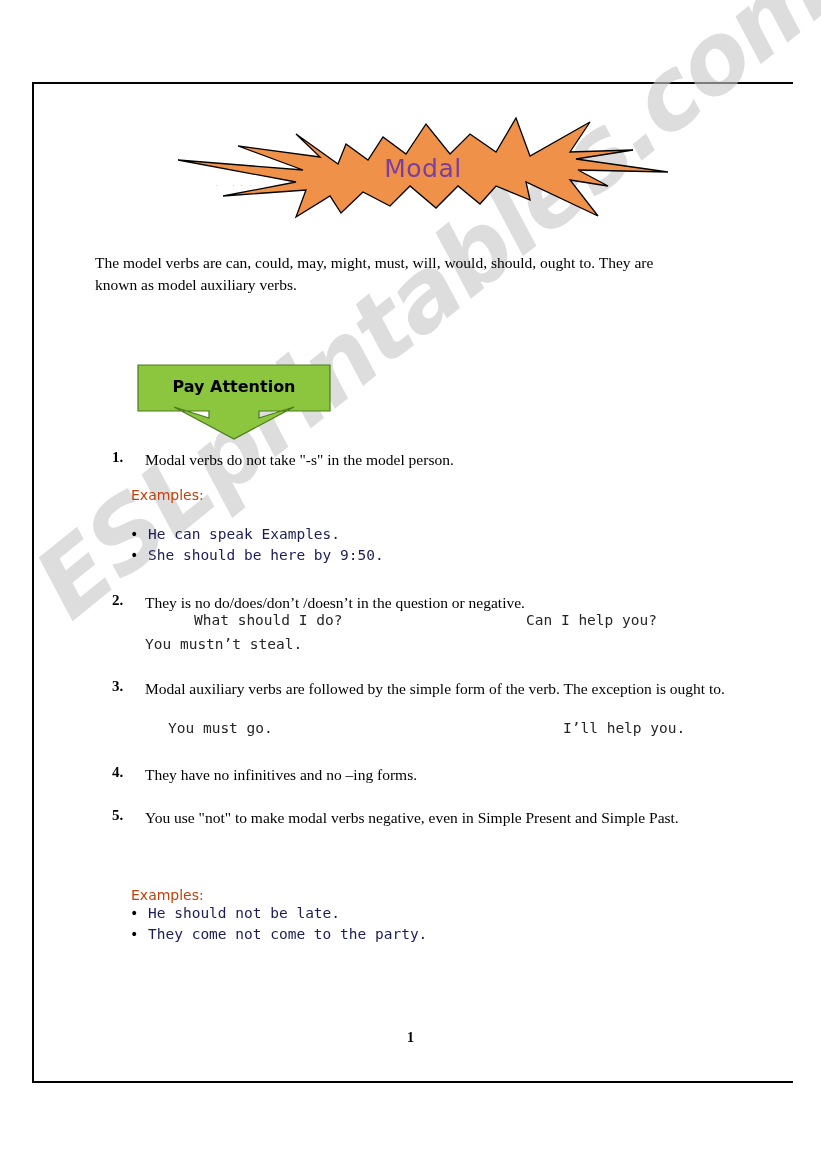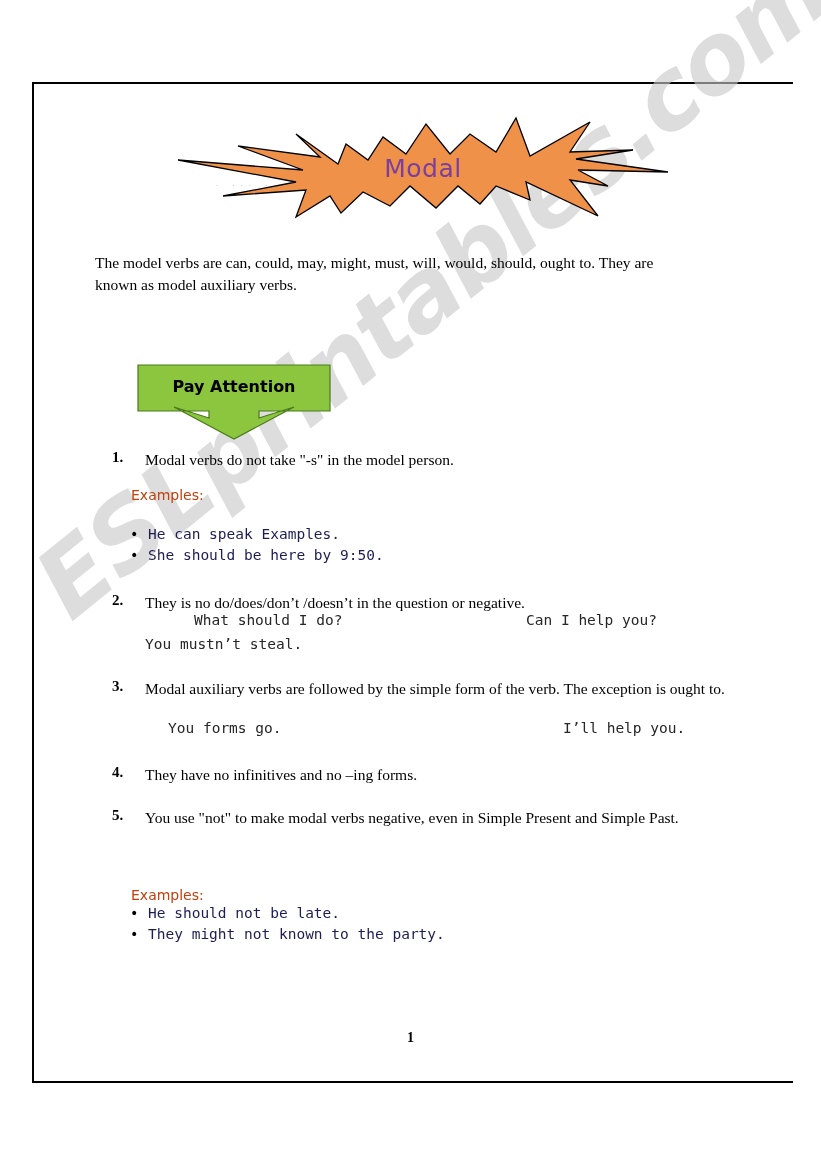--- a/index.html
+++ b/index.html
@@ -274,35 +274,35 @@
     <div class="body"><span>They is no do/does/don’t /doesn’t in the question or negative.</span></div>
   </div>
   <div class="mono-line" id="ex-2a">What should I do?</div>
   <div class="mono-line" id="ex-2b">Can I help you?</div>
   <div class="mono-line" id="ex-2c">You mustn’t steal.</div>
 
   <div class="rule" id="rule-3">
     <span class="num">3.</span>
     <div class="body"><span>Modal auxiliary verbs are followed by the simple form of the verb. The exception is </span><b>ought to</b><span>.</span></div>
   </div>
-  <div class="mono-line" id="ex-3a">You forms go.</div>
+  <div class="mono-line" id="ex-3a">You must go.</div>
   <div class="mono-line" id="ex-3b">I’ll help you.</div>
 
   <div class="rule" id="rule-4">
     <span class="num">4.</span>
     <div class="body"><span>They have no infinitives and no –ing forms.</span></div>
   </div>
 
   <div class="rule" id="rule-5">
     <span class="num">5.</span>
     <div class="body"><span>You use "</span><b>not</b><span>" to make modal verbs negative, even in Simple Present and Simple Past.</span></div>
   </div>
 
   <div class="examples-heading" id="examples-2">Examples:</div>
 
   <ul class="mono-list" id="mono-list-2">
     <li><span class="dot">•</span><span>He should not be late.</span></li>
-    <li><span class="dot">•</span><span>They might not known to the party.</span></li>
+    <li><span class="dot">•</span><span>They come not come to the party.</span></li>
   </ul>
 
   <div id="page-number">1</div>
 
 </div>
 
 </body></html>

